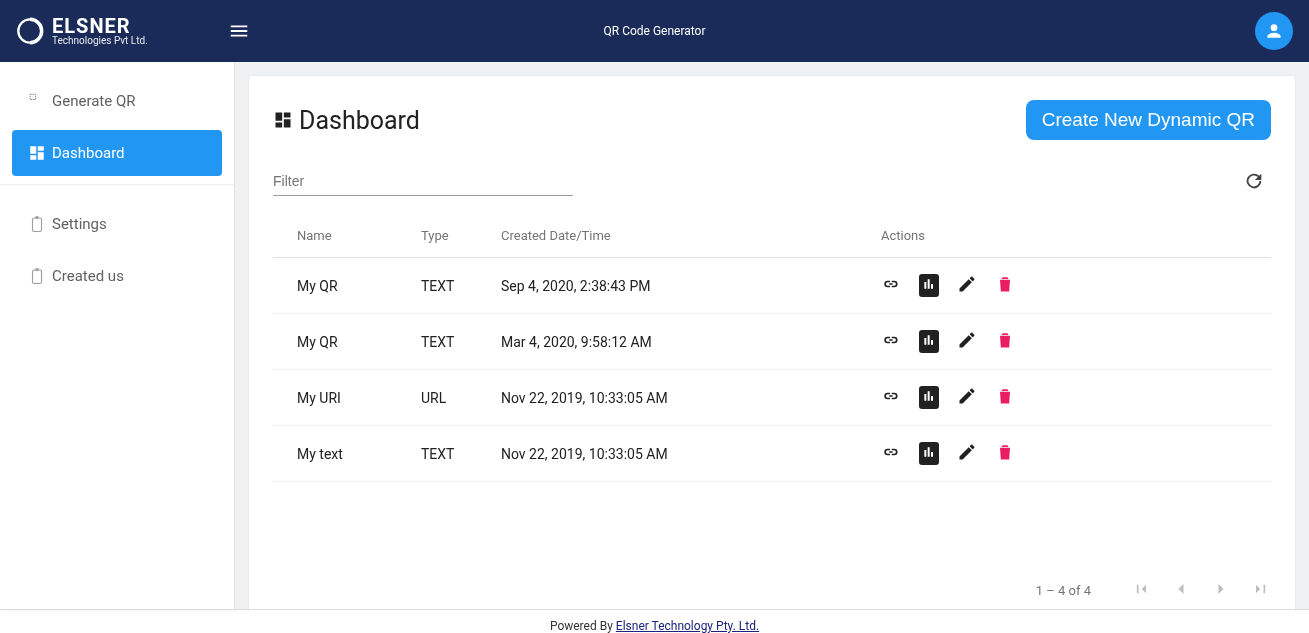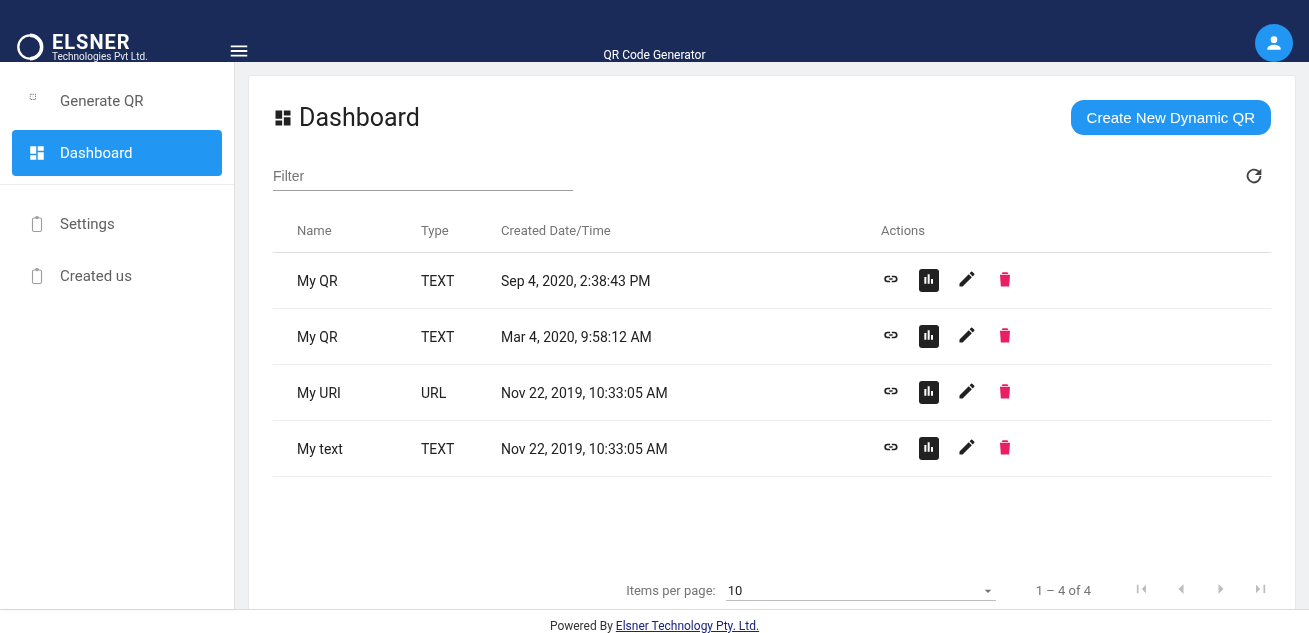--- a/index.html
+++ b/index.html
@@ -4,21 +4,21 @@
 <style>
   * { box-sizing: border-box; margin: 0; padding: 0; }
   html, body { height: 100%; font-family: Roboto, "Helvetica Neue", Arial, sans-serif; background: #fff; color: #212121; }
   body { width: 1309px; height: 633px; overflow: hidden; position: relative; }
 
   .topbar {
     height: 62px;
     background: #1b2b59;
     color: #fff;
     display: flex;
-    align-items: flex-end;
+    align-items: center;
     padding: 0 16px;
     position: relative;
   }
   .logo { display: flex; align-items: center; gap: 8px; }
   .logo-mark { width: 28px; height: 28px; }
   .logo-text { display: flex; flex-direction: column; line-height: 1; }
   .logo-text .main { font-size: 20px; font-weight: 700; letter-spacing: 1px; }
   .logo-text .sub { font-size: 10px; opacity: .9; }
   .hamburger { margin-left: 80px; cursor: pointer; fill: #fff; width: 22px; height: 22px; }
   .app-title { position: absolute; left: 50%; transform: translateX(-50%); font-size: 12px; font-weight: 400; }
@@ -28,39 +28,39 @@
   .shell { display: flex; height: calc(100% - 62px - 24px); }
 
   .sidebar {
     width: 235px;
     background: #fff;
     border-right: 1px solid #e0e0e0;
     padding-top: 10px;
     box-shadow: 2px 0 6px rgba(0,0,0,.06);
   }
   .nav-item {
-    display: flex; align-items: flex-start; gap: 14px;
+    display: flex; align-items: flex-start; gap: 6px;
     padding: 14px 16px; margin: 6px 12px 6px 12px;
     color: #616161; font-size: 15px; cursor: pointer; border-radius: 4px;
   }
   .nav-item .nav-icon { width: 18px; height: 18px; fill: #9e9e9e; }
   .nav-item.active { background: #2196f3; color: #fff; }
   .nav-item.active .nav-icon { fill: #fff; }
   .nav-divider { height: 1px; background: #eee; margin: 8px 0 16px; }
 
   .workspace { flex: 1; background: #f0f1f3; position: relative; overflow-y: auto; padding: 14px; }
   .workspace::-webkit-scrollbar { width: 10px; }
   .workspace::-webkit-scrollbar-thumb { background: #bbb; border-radius: 5px; }
 
   .card { background: #fff; border-radius: 3px; padding: 24px; min-height: 540px; position: relative; box-shadow: 0 0 0 1px rgba(0,0,0,.03); }
 
   .card-head { display: flex; align-items: center; justify-content: space-between; }
   .card-title { display: flex; align-items: center; gap: 6px; font-size: 25px; font-weight: 400; color: #212121; }
   .card-title svg { width: 20px; height: 20px; fill: #212121; }
-  .primary-btn { background: #2196f3; color: #fff; border: none; border-radius: 13px; padding: 9px 16px; font-size: 15px; cursor: pointer; }
+  .primary-btn { background: #2196f3; color: #fff; border: none; border-radius: 8px; padding: 9px 16px; font-size: 19px; cursor: pointer; }
 
   .filter-row { display: flex; align-items: flex-end; justify-content: space-between; margin-top: 20px; }
   .filter-field { width: 300px; }
   .filter-field input {
     width: 100%; border: none; border-bottom: 1px solid #9e9e9e;
     font-size: 14px; padding: 6px 0; outline: none; color: #616161; background: transparent;
   }
   .filter-field input::placeholder { color: #757575; }
   .refresh { cursor: pointer; margin-right: 6px; margin-top: 10px; }
   .refresh svg { width: 22px; height: 22px; fill: #424242; }
@@ -297,29 +297,20 @@
                         <path d="M6 7h12l-1 14H7zM9 4h6l1 2H8z"></path>
                       </svg></span>
                   </span>
                 </div>
               </td>
             </tr>
           </tbody>
       </table>
 
       <div class="pager">
-        <div class="ipp">
-          <span>Items per page:</span>
-          <div class="sel-wrap">
-            <span class="val">10</span>
-            <svg viewBox="0 0 24 24">
-                <path d="M7 10l5 5 5-5z"></path>
-              </svg>
-          </div>
-        </div>
         <span>1 – 4 of 4</span>
         <div class="pager-nav">
           <span class="pbtn"><svg viewBox="0 0 24 24">
                 <path d="M18 17l-5-5 5-5v10zM7 7h2v10H7z"></path>
               </svg></span>
           <span class="pbtn"><svg viewBox="0 0 24 24">
                 <path d="M15 18l-6-6 6-6z"></path>
               </svg></span>
           <span class="pbtn"><svg viewBox="0 0 24 24">
                 <path d="M9 6l6 6-6 6z"></path>

